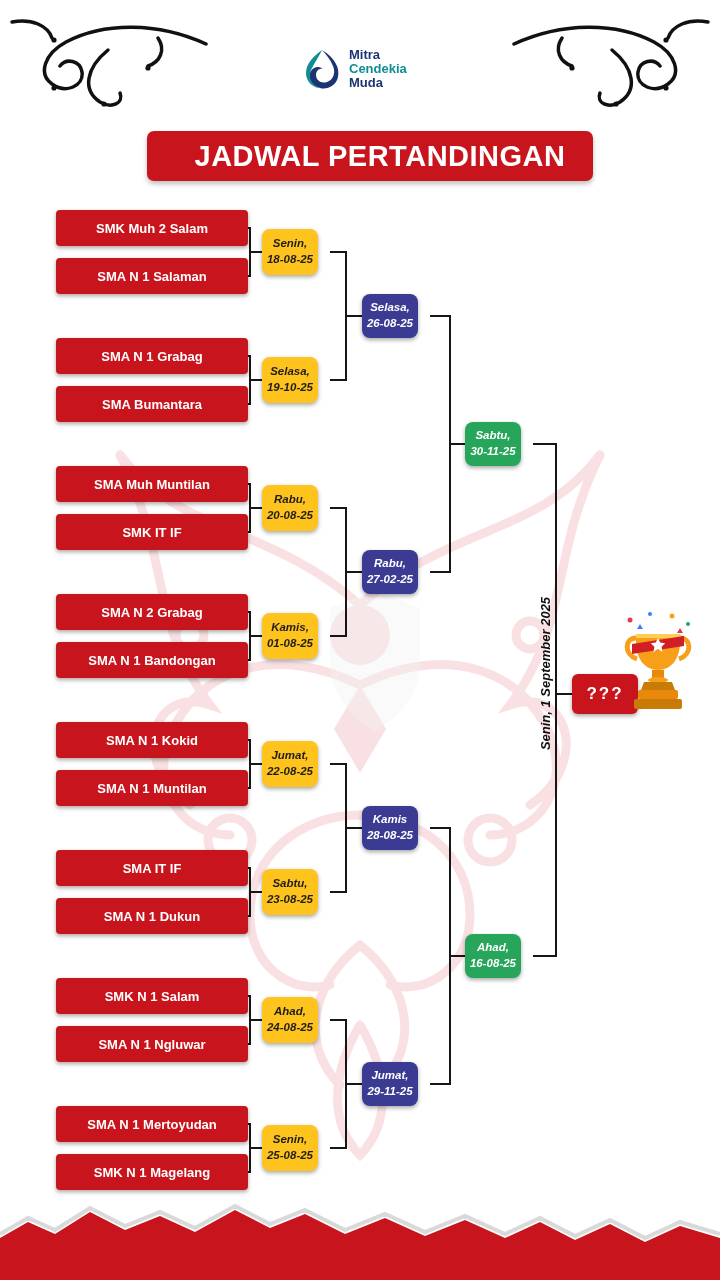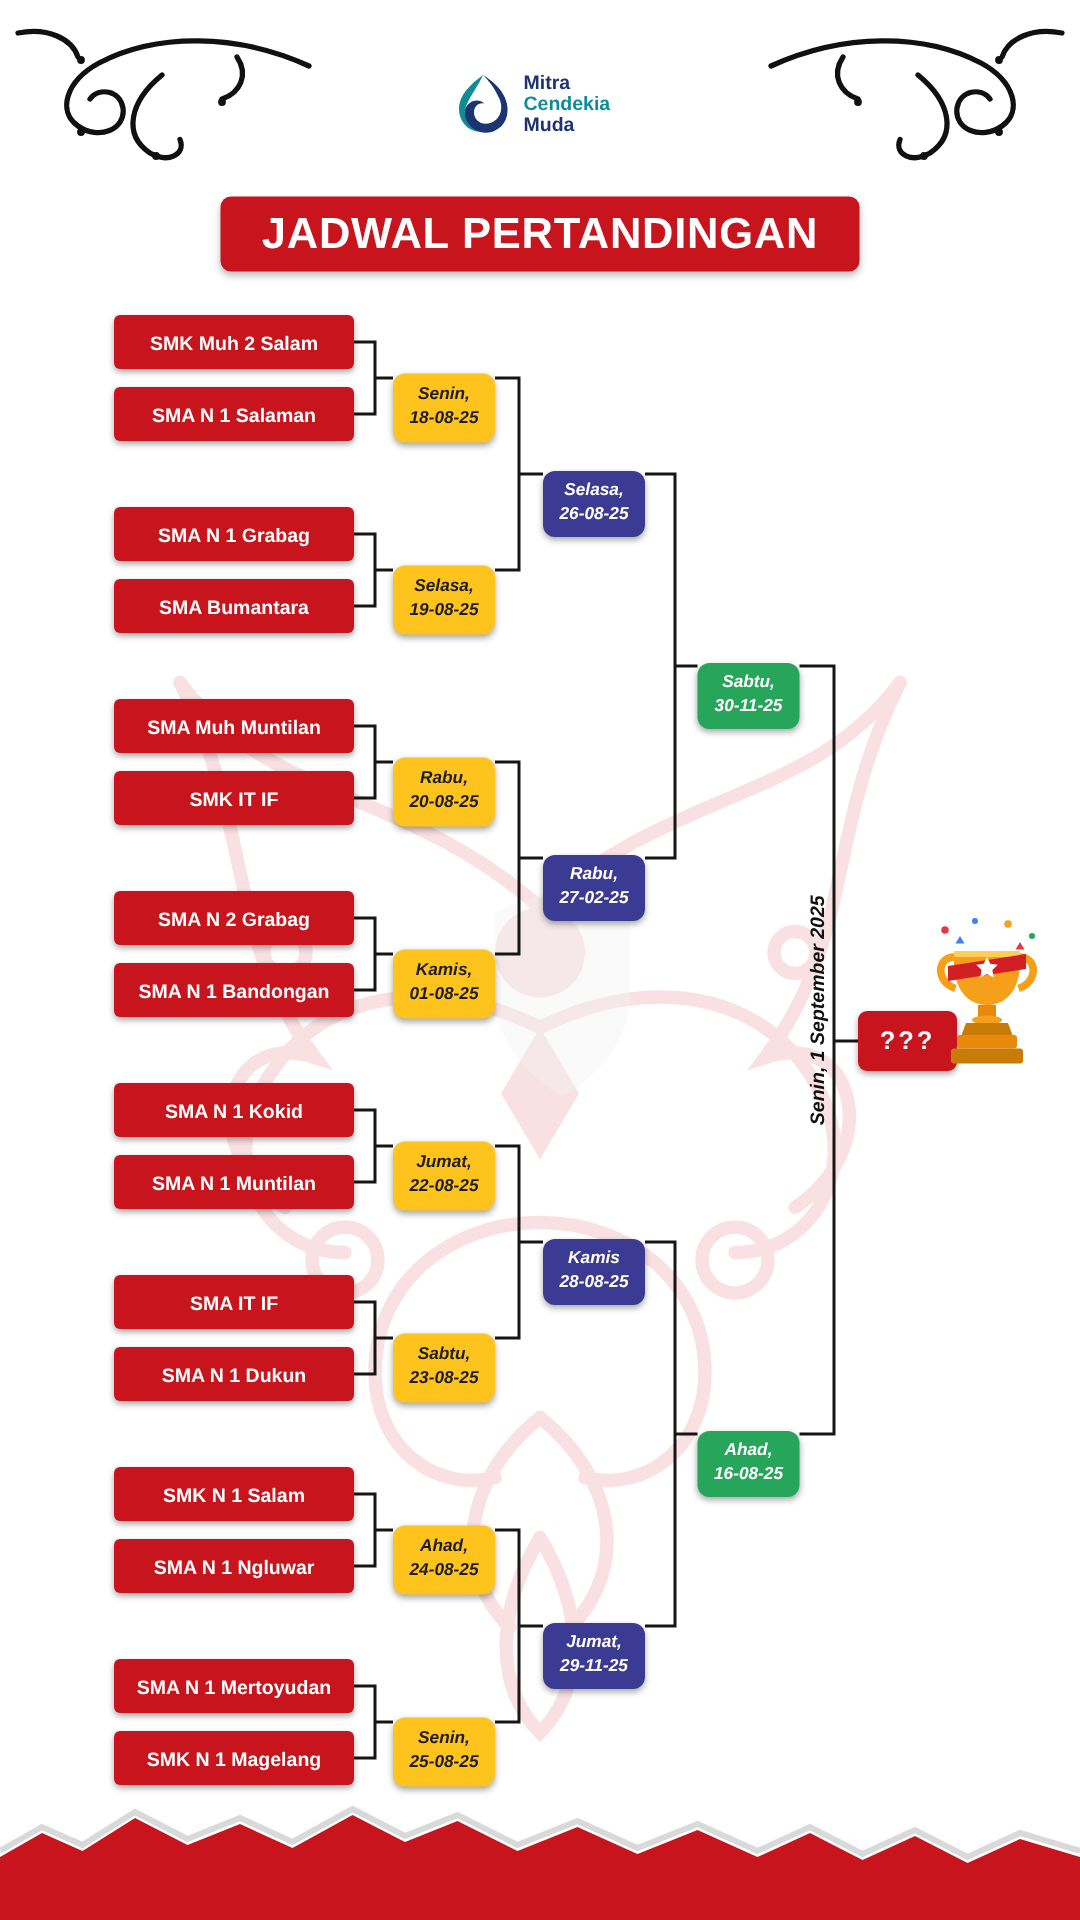--- a/index.html
+++ b/index.html
@@ -11,32 +11,33 @@
   
   .logo{position:absolute;top:48px;left:302px;display:flex;align-items:center;gap:7px;}
   .logo-text{display:flex;flex-direction:column;line-height:1.08;font-weight:700;font-size:13px;}
   .logo-navy{color:var(--navy);}
   .logo-teal{color:var(--teal);text-align:center;}
   .title-banner{
     position:absolute;left:147px;top:131px;width:426px;height:50px;background:var(--red);
     border-radius:7px;display:flex;align-items:center;justify-content:center;
     color:#fff;font-weight:700;font-size:29px;letter-spacing:.5px;
     box-shadow:0 3px 5px rgba(0,0,0,.25);
+    padding-left:20px;
   }
   
   .team{
-    position:absolute;left:76px;width:160px;height:36px;background:var(--red);color:#fff;
+    position:absolute;left:56px;width:192px;height:36px;background:var(--red);color:#fff;
     display:flex;align-items:center;justify-content:center;text-align:center;
     font-size:13px;font-weight:700;border-radius:4px;box-shadow:0 2px 4px rgba(0,0,0,.35);
     padding:0 4px;box-sizing:border-box;
   }
   .datebox{
-    position:absolute;width:68px;display:flex;flex-direction:column;align-items:center;justify-content:center;
+    position:absolute;width:56px;display:flex;flex-direction:column;align-items:center;justify-content:center;
     font-style:italic;font-weight:700;font-size:11.5px;line-height:1.35;border-radius:8px;
-    box-shadow:0 2px 4px rgba(0,0,0,.35);text-align:center;margin-top:20px;
+    box-shadow:0 2px 4px rgba(0,0,0,.35);text-align:center;
   }
   .datebox.yellow{background:var(--yellow);color:#1d1d1d;height:46px;left:262px;}
   .datebox.blue{background:var(--blue);color:#fff;height:44px;left:362px;}
   .datebox.green{background:var(--green);color:#fff;height:44px;left:465px;}
   .final-box{
     position:absolute;left:572px;top:674px;width:66px;height:40px;background:var(--red);
     color:#fff;font-weight:700;font-size:17px;letter-spacing:2px;border-radius:6px;
     display:flex;align-items:center;justify-content:center;box-shadow:0 2px 4px rgba(0,0,0,.35);
   }
   .final-date{
@@ -155,21 +156,21 @@
 <div class="team" style="top:1026px">SMA N 1 Ngluwar</div>
 <div class="team" style="top:1106px">SMA N 1 Mertoyudan</div>
 <div class="team" style="top:1154px">SMK N 1 Magelang</div>
 
 <div class="datebox yellow" style="top:229px">
   <div>Senin,</div>
   <div>18-08-25</div>
 </div>
 <div class="datebox yellow" style="top:357px">
   <div>Selasa,</div>
-  <div>19-08-25</div>
+  <div>19-10-25</div>
 </div>
 <div class="datebox yellow" style="top:485px">
   <div>Rabu,</div>
   <div>20-08-25</div>
 </div>
 <div class="datebox yellow" style="top:613px">
   <div>Kamis,</div>
   <div>01-08-25</div>
 </div>
 <div class="datebox yellow" style="top:741px">

